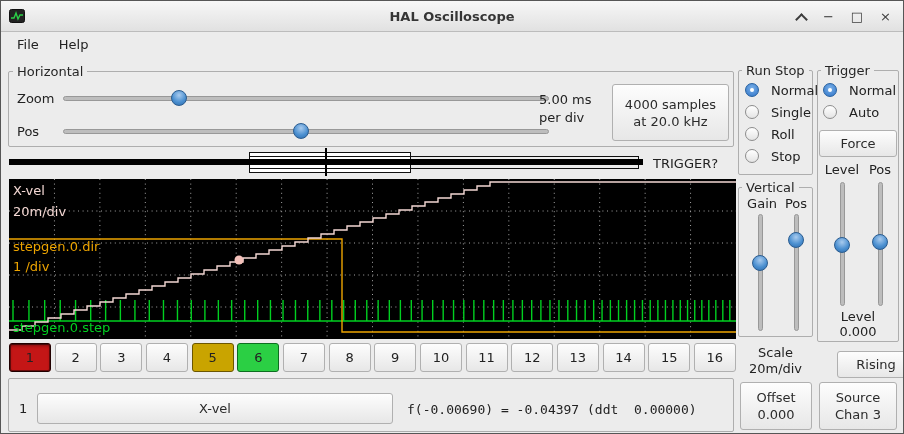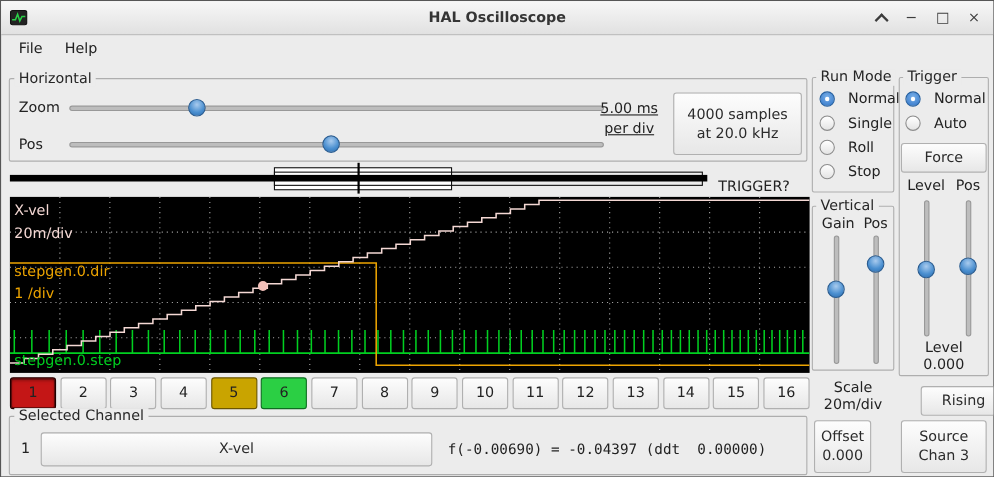--- a/index.html
+++ b/index.html
@@ -54,21 +54,21 @@
   .radio-selected{background:radial-gradient(circle at 50% 35%,#7ab0e8,#2f74c8);border-color:#26609f;}
   .radio-selected::after{content:"";position:absolute;left:4px;top:4px;width:4px;height:4px;
     border-radius:50%;background:#fff;}
   
   .scope{position:absolute;left:8px;top:178px;width:727px;height:160px;background:#000;}
   .scope svg{display:block;}
   .scope text{font-family:"DejaVu Sans","Liberation Sans",sans-serif;}
   
   .mono{font-family:"DejaVu Sans Mono","Liberation Mono",monospace;white-space:pre;}
   .center{text-align:center;}
-  .right{text-align:center;text-decoration:underline;}
+  .right{text-align:left;}
 </style>
 </head>
 <body>
 
 <div id="window">
 
   <div class="titlebar">
     <span class="abs" style="left:8px;top:7px;width:16px;height:16px;">
       <svg width="16" height="16" viewBox="0 0 16 16">
         <rect x="0.5" y="1.5" width="15" height="13" rx="2" fill="#222" stroke="#111"></rect>
@@ -107,21 +107,21 @@
 
   <button class="btn btn-2line" style="left:611px;top:83px;width:117px;height:57px;">
     <span>4000 samples</span>
     <span>at 20.0 kHz</span>
   </button>
 
   <div class="abs" style="left:248px;top:151px;width:162px;height:21px;border:1px solid #101010;background:#fff;box-sizing:border-box;"></div>
   <div class="abs" style="left:248px;top:155px;width:390px;height:13px;border:1px solid #101010;box-sizing:border-box;"></div>
   <div class="abs" style="left:8px;top:158px;width:634px;height:6px;background:#000;"></div>
   <div class="abs" style="left:324px;top:147px;width:2px;height:28px;background:#000;"></div>
-  <span class="abs" style="left:652px;top:162px;">TRIGGER?</span>
+  <span class="abs" style="left:652px;top:155px;">TRIGGER?</span>
 
   <div class="scope">
     <svg width="727" height="160" viewBox="0 0 727 160">
         <line x1="45.4375" y1="0" x2="45.4375" y2="160" stroke="#cfcfcf" stroke-width="1" stroke-dasharray="1 3.6" opacity="0.8"></line>
         <line x1="90.875" y1="0" x2="90.875" y2="160" stroke="#cfcfcf" stroke-width="1" stroke-dasharray="1 3.6" opacity="0.8"></line>
         <line x1="136.3125" y1="0" x2="136.3125" y2="160" stroke="#cfcfcf" stroke-width="1" stroke-dasharray="1 3.6" opacity="0.8"></line>
         <line x1="181.75" y1="0" x2="181.75" y2="160" stroke="#cfcfcf" stroke-width="1" stroke-dasharray="1 3.6" opacity="0.8"></line>
         <line x1="227.1875" y1="0" x2="227.1875" y2="160" stroke="#cfcfcf" stroke-width="1" stroke-dasharray="1 3.6" opacity="0.8"></line>
         <line x1="272.625" y1="0" x2="272.625" y2="160" stroke="#cfcfcf" stroke-width="1" stroke-dasharray="1 3.6" opacity="0.8"></line>
         <line x1="318.0625" y1="0" x2="318.0625" y2="160" stroke="#cfcfcf" stroke-width="1" stroke-dasharray="1 3.6" opacity="0.8"></line>
@@ -230,27 +230,26 @@
       <button class="chan-btn">10</button>
       <button class="chan-btn">11</button>
       <button class="chan-btn">12</button>
       <button class="chan-btn">13</button>
       <button class="chan-btn">14</button>
       <button class="chan-btn">15</button>
       <button class="chan-btn">16</button>
     </div>
 
   <div class="group" style="left:7px;top:377px;width:726px;height:54px;"></div>
-  <span class="group-label" style="left:12px;top:370px;">Selected Channel</span>
   <span class="abs" style="left:18px;top:400px;">1</span>
   <button class="btn" style="left:36px;top:392px;width:356px;height:31px;">X-vel</button>
   <span class="abs mono" style="left:406px;top:401px;">f(-0.00690) = -0.04397 (ddt  0.00000)</span>
 
   <div class="group" style="left:737px;top:69px;width:75px;height:105px;"></div>
-  <span class="group-label" style="left:741px;top:62px;">Run Mode</span>
+  <span class="group-label" style="left:741px;top:62px;">Run Stop</span>
   <div class="abs" style="left:744px;top:78px;">
       <div class="radio-row">
         <span class="radio radio-selected"></span>
         <span>Normal</span>
       </div>
       <div class="radio-row">
         <span class="radio"></span>
         <span>Single</span>
       </div>
       <div class="radio-row">
@@ -266,21 +265,21 @@
   <div class="group" style="left:737px;top:186px;width:75px;height:150px;"></div>
   <span class="group-label" style="left:741px;top:179px;">Vertical</span>
   <span class="abs center" style="left:742px;top:195px;width:34px;text-align:right;">Gain</span>
   <span class="abs center" style="left:780px;top:195px;width:30px;">Pos</span>
   <div class="vslider-track" style="left:757px;top:213px;height:117px;"></div>
   <div class="slider-handle" style="left:751px;top:254px;"></div>
   <div class="vslider-track" style="left:793px;top:213px;height:117px;"></div>
   <div class="slider-handle" style="left:787px;top:231px;"></div>
   <span class="abs center" style="left:737px;top:344px;width:75px;">Scale</span>
   <span class="abs center" style="left:737px;top:360px;width:75px;">20m/div</span>
-  <button class="btn btn-2line" style="left:739px;top:381px;width:52px;height:48px;">
+  <button class="btn btn-2line" style="left:739px;top:381px;width:72px;height:48px;">
     <span>Offset</span>
     <span>0.000</span>
   </button>
 
   <div class="group" style="left:816px;top:69px;width:82px;height:272px;"></div>
   <span class="group-label" style="left:820px;top:62px;">Trigger</span>
   <div class="abs" style="left:822px;top:78px;">
       <div class="radio-row">
         <span class="radio radio-selected"></span>
         <span>Normal</span>

